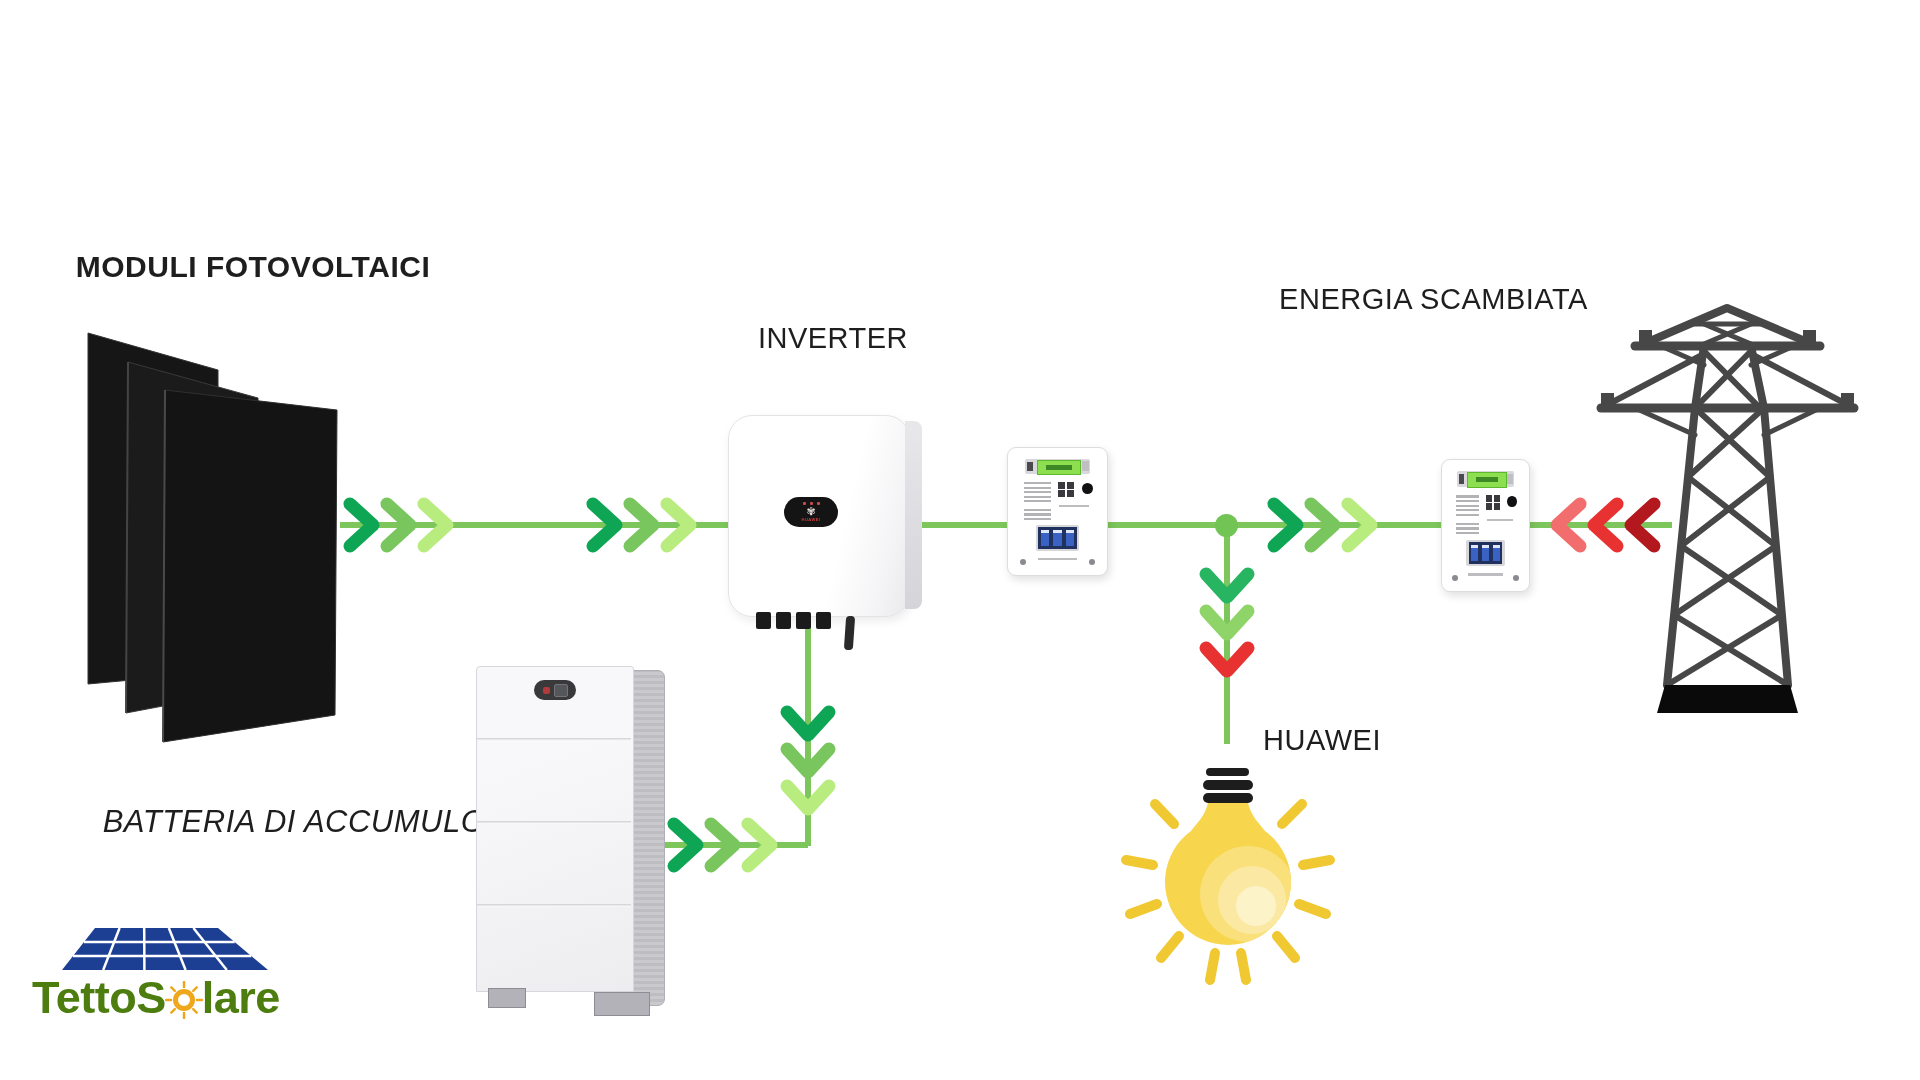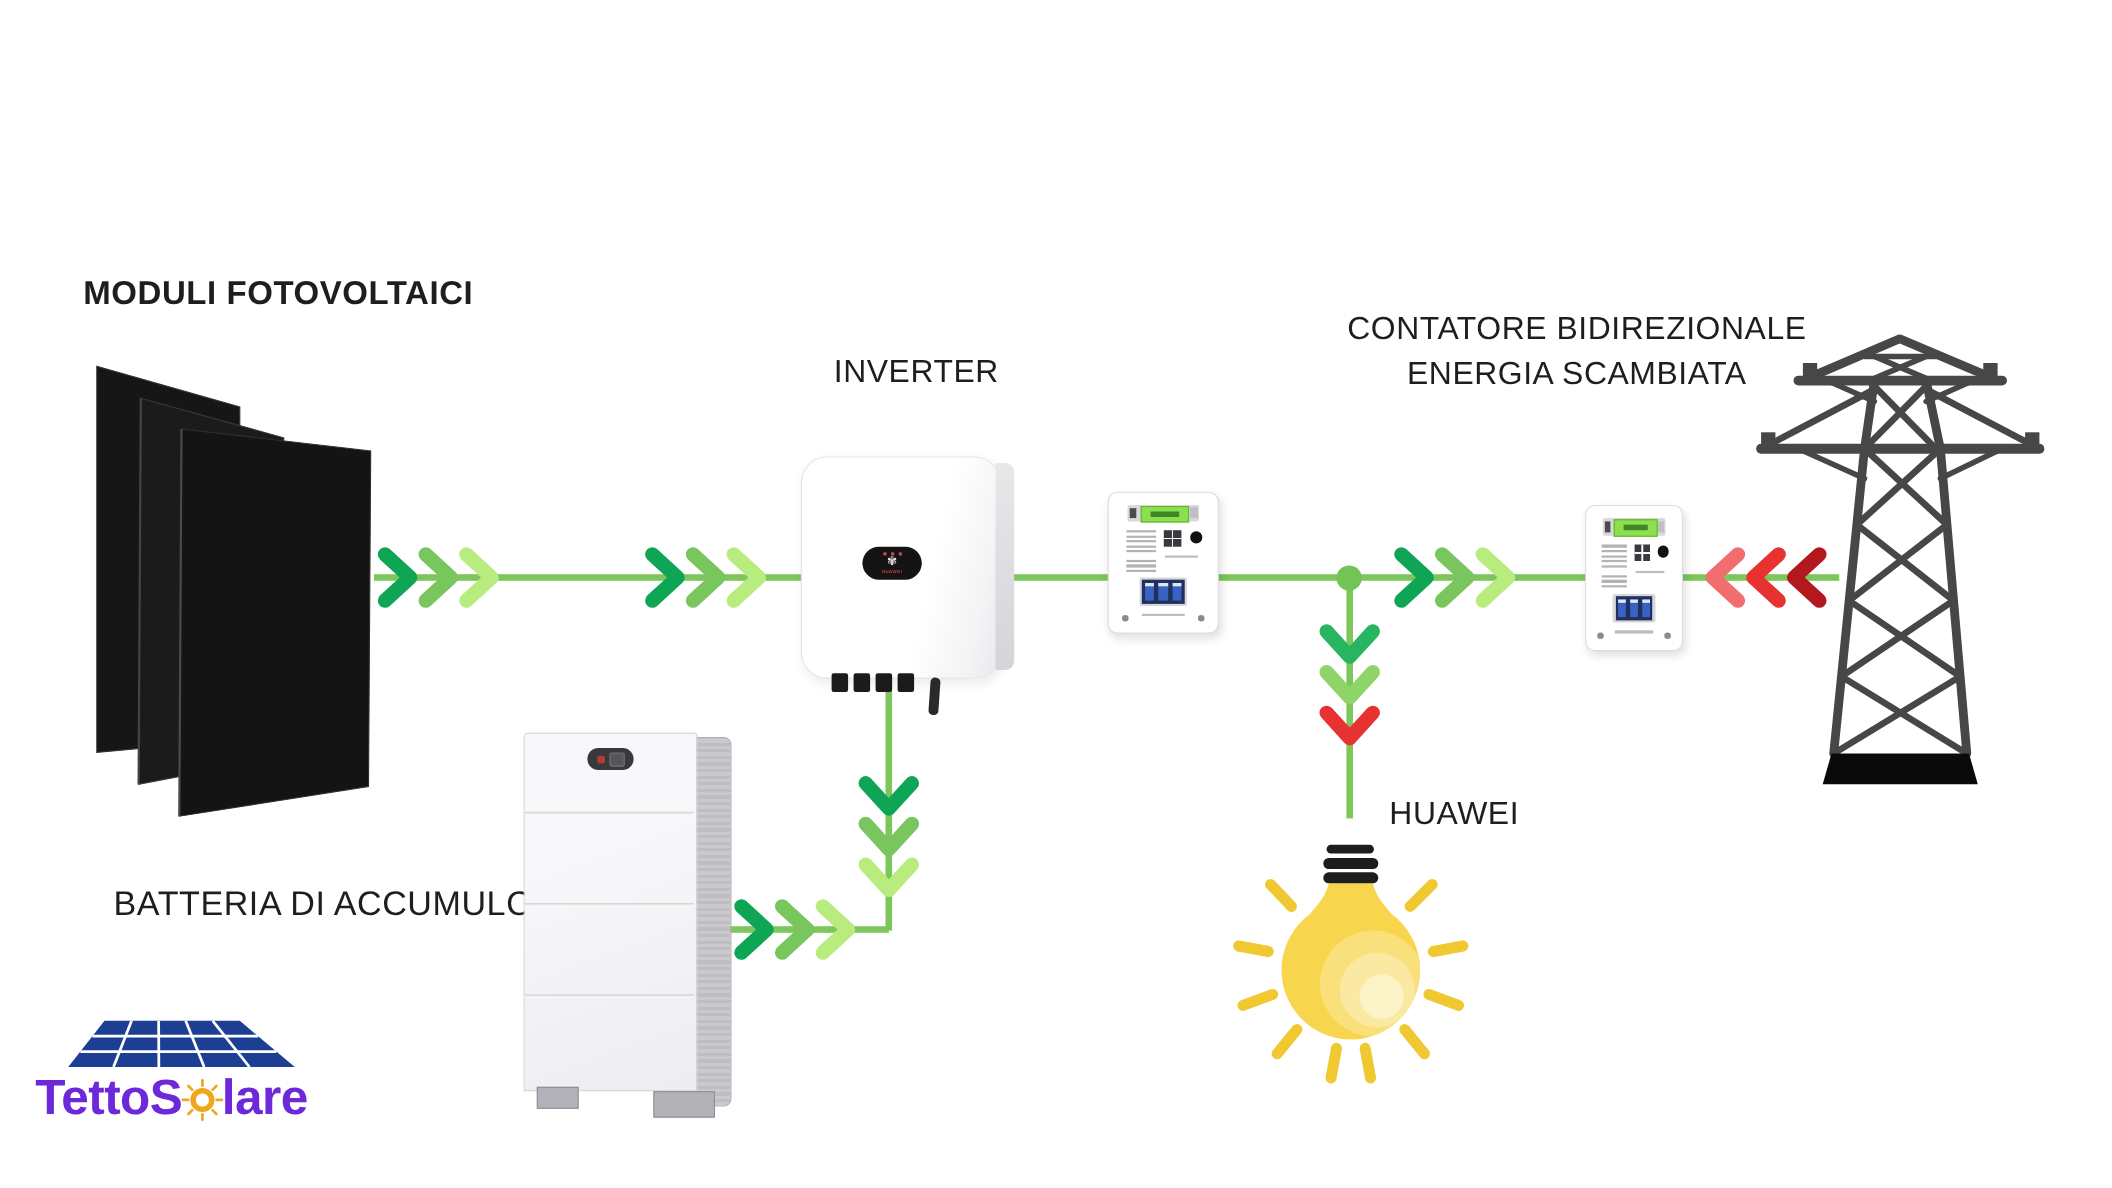--- a/index.html
+++ b/index.html
@@ -10,21 +10,21 @@
   
   .banner{position:absolute;left:5px;top:64px;width:1162px;height:94px;background:#1eb462;}
   .banner h1{
     margin:0;padding:0 0 0 133px;line-height:94px;font-size:57px;font-weight:bold;
     color:#ffffff;letter-spacing:1px;white-space:nowrap;
   }
   
   .lbl{position:absolute;text-align:center;font-size:29px;letter-spacing:.5px;color:#1e1e1e;}
   .lbl-modules{left:58px;top:250px;width:390px;font-size:30px;font-weight:bold;}
   .lbl-inverter{left:733px;top:322px;width:200px;}
-  .lbl-battery{left:94px;top:804px;width:400px;font-size:31px;}
+  .lbl-battery{left:94px;top:804px;width:400px;font-size:31px;font-style:italic;}
   .lbl-prod{left:946px;top:628px;width:250px;line-height:38px;}
   .lbl-exch{left:1206px;top:279px;width:455px;line-height:41px;}
   .lbl-utenze{left:1247px;top:724px;width:150px;}
   .lbl-grid{left:1577px;top:731px;width:300px;font-size:30px;}
   
   .fline{position:absolute;background:#7cc65b;z-index:1;}
   .line-bus{left:340px;top:522px;width:1332px;height:6px;}
   .line-drop-bulb{left:1224px;top:526px;width:6px;height:218px;}
   .line-drop-inverter{left:805px;top:610px;width:6px;height:236px;}
   .line-battery{left:661px;top:842px;width:147px;height:6px;}
@@ -76,37 +76,36 @@
   .m-btn{position:absolute;left:75%;top:27.5%;width:11%;height:8.5%;border-radius:50%;background:#111114;}
   .m-mark{position:absolute;left:52%;top:45%;width:30%;height:1.8%;background:#a2a2a6;opacity:.7;}
   .m-breakrecess{position:absolute;left:28%;top:61%;width:44%;height:20%;background:#d7d7db;border-radius:2px;}
   .m-break{position:absolute;left:30.5%;top:62.5%;width:39%;height:17%;background:#20315e;}
   .m-break i{position:absolute;top:12%;width:22%;height:62%;background:#3a62c4;border-top:3px solid #dfe6f7;}
   .m-break i:nth-child(1){left:7%;} .m-break i:nth-child(2){left:39%;} .m-break i:nth-child(3){left:71%;}
   .m-bottext{position:absolute;left:30%;top:86.5%;width:40%;height:2%;background:#9a9a9e;opacity:.65;}
   .m-screw{position:absolute;top:87.5%;width:6px;height:6px;border-radius:50%;background:#8a8a90;}
   
   .logo-text{position:absolute;left:32px;top:972px;display:flex;align-items:center;z-index:4;
-    font-size:45px;font-weight:bold;color:#6d28d9;letter-spacing:-.5px;}
+    font-size:45px;font-weight:bold;color:#4d7c0f;letter-spacing:-.5px;}
   .logo-text .sun{margin:4px -1px 0 -1px;}
   svg{display:block;}
 </style>
 </head>
 <body>
 
 <div class="canvas">
 
 
   <div class="lbl lbl-modules">MODULI FOTOVOLTAICI</div>
   <div class="lbl lbl-inverter">INVERTER</div>
   <div class="lbl lbl-battery">BATTERIA DI ACCUMULO</div>
   <div class="lbl lbl-prod">
   </div>
   <div class="lbl lbl-exch">
-    <div>CONTATORE BIDIREZIONALE</div>
     <div>ENERGIA SCAMBIATA</div>
   </div>
   <div class="lbl lbl-utenze">HUAWEI</div>
 
   <div class="fline line-bus"></div>
   <div class="fline line-drop-bulb"></div>
   <div class="fline line-drop-inverter"></div>
   <div class="fline line-battery"></div>
   <div class="junction-dot"></div>
 

